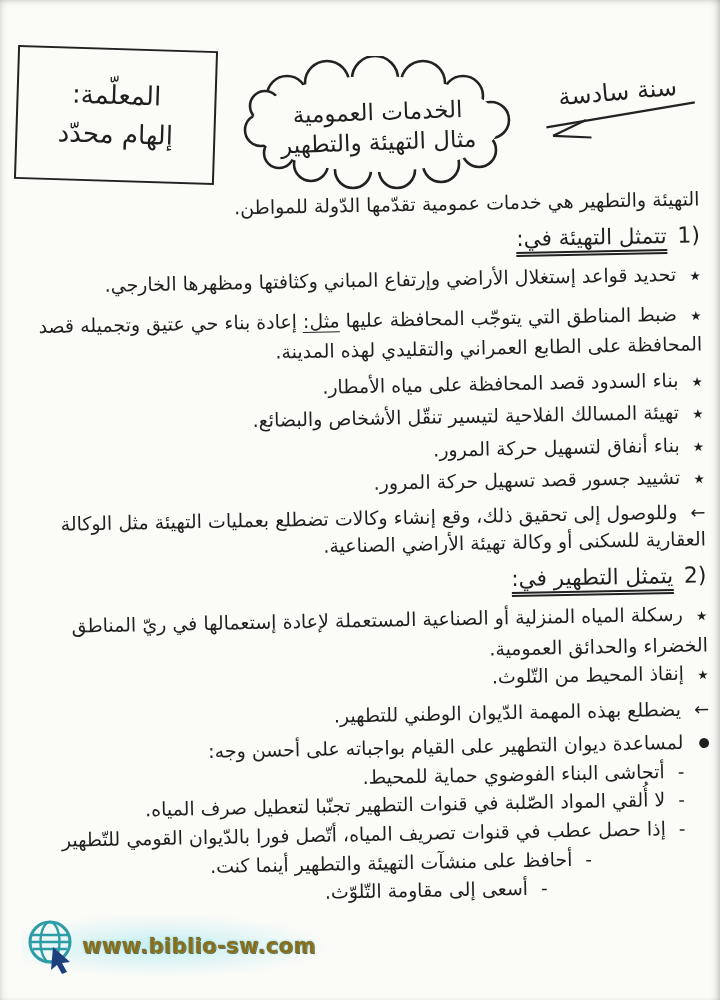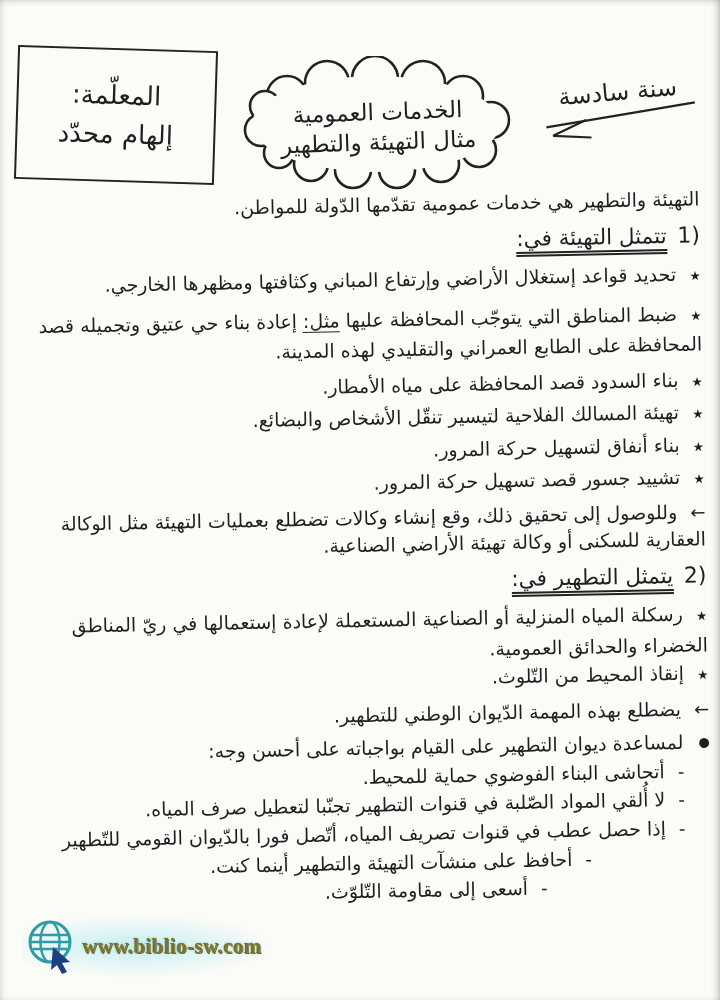--- a/index.html
+++ b/index.html
@@ -56,21 +56,20 @@
   .duty{margin:2px 0 !important;padding-right:26px;}
   .duty.c1{padding-right:120px;}
   .duty.c2{padding-right:165px;}
   .help{margin:4px 0 2px !important;}
   
   .watermark{
     position:absolute;left:22px;bottom:22px;height:60px;
     display:flex;align-items:center;gap:2px;direction:ltr;
     background:radial-gradient(ellipse at 45% 50%,rgba(195,238,242,.95) 0%,rgba(195,238,242,0) 70%);
     padding:2px 14px 2px 2px;
-    font-family:Liberation Serif, serif;
   }
   .wm-text{
     font-size:21px;font-weight:bold;letter-spacing:.4px;
     color:#8a6d1a;
     text-shadow:0 0 3px #9fd8da,0 0 1px #2e9ca6,1px 1px 0 #564308;
   }
 </style>
 </head>
 <body>
 

